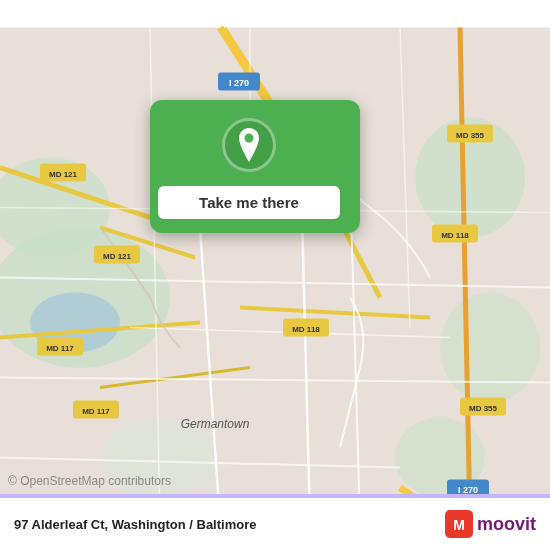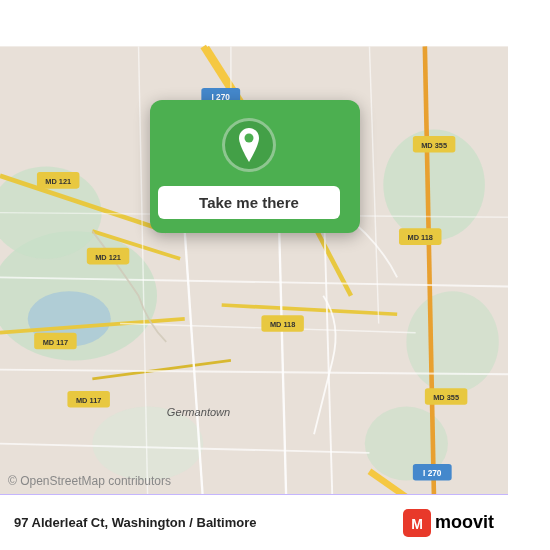--- a/index.html
+++ b/index.html
@@ -5,21 +5,21 @@
     * { margin: 0; padding: 0; box-sizing: border-box; }
     body {
       width: 550px;
       height: 550px;
       overflow: hidden;
       font-family: Arial, sans-serif;
       position: relative;
     }
 
     #map-container {
-      width: 508px;
+      width: 550px;
       height: 550px;
       position: relative;
       overflow: hidden;
     }
 
     
     #map-svg {
       position: absolute;
       top: 0;
       left: 0;
@@ -71,21 +71,21 @@
     #bottom-bar {
       position: absolute;
       bottom: 0;
       left: 0;
       width: 100%;
       background: white;
       padding: 10px 14px 10px 14px;
       display: flex;
       align-items: center;
       justify-content: space-between;
-      border-top: 1px solid #c4b5fd;
+      border-top: 4px solid #c4b5fd;
       height: 56px;
     }
 
     #address-section {
       display: flex;
       flex-direction: column;
     }
 
     #address-text {
       font-size: 13px;
@@ -103,21 +103,21 @@
 
     #moovit-logo {
       display: flex;
       align-items: center;
       gap: 4px;
     }
 
     #moovit-text {
       font-size: 18px;
       font-weight: bold;
-      color: #000000;
+      color: #701a75;
     }
   </style>
 </head>
 <body>
 
 <div id="map-container">
 
   <svg id="map-svg" viewBox="0 0 550 495" xmlns="http://www.w3.org/2000/svg">
 
     <rect width="550" height="495" fill="#e8e0d8"></rect>

